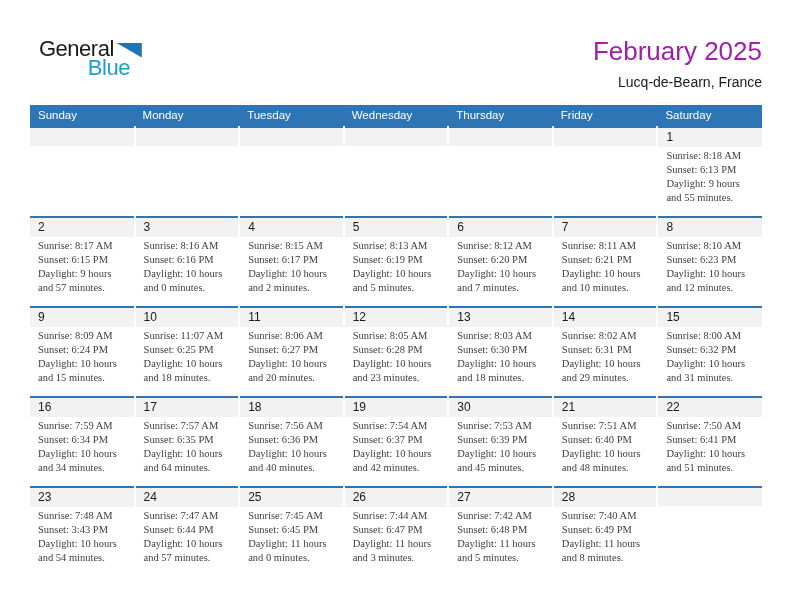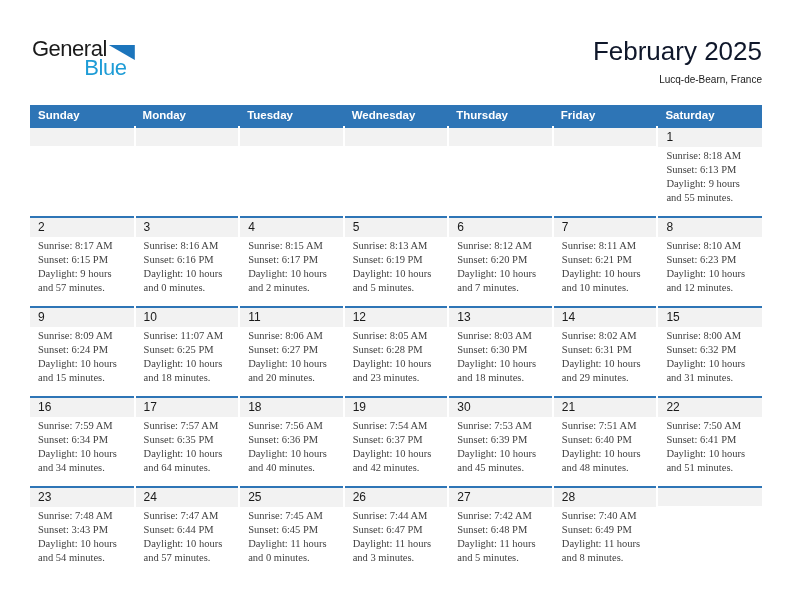--- a/index.html
+++ b/index.html
@@ -4,39 +4,39 @@
 <style>
   html,body { margin:0; padding:0; background:#ffffff; }
   body { font-family:"Liberation Sans","DejaVu Sans",sans-serif; }
   .page {
     position:relative; width:792px; height:612px; background:#ffffff;
     overflow:hidden;
   }
 
   
   .logo { position:absolute; left:32px; top:38px; line-height:1; }
-  .logo-top { display:flex; align-items:flex-end; }
+  .logo-top { display:flex; align-items:center;margin-left:7px; }
   .logo-general { font-size:22px; color:#1a1a1a; letter-spacing:-0.5px; }
   .logo-triangle {
     display:inline-block; width:26px; height:15px; margin-left:2px; margin-top:2px;
     background:#1c75bc;
     clip-path:polygon(0 0, 100% 0, 100% 100%);
   }
   .logo-blue { font-size:22px; color:#1e9cd6; letter-spacing:-0.5px; margin:-3px 0 0 44px;text-align:center; }
 
   
   .titles { position:absolute; right:30px; top:36px; text-align:right; }
-  .month-title { font-size:26px; color:#0f172a;margin-left:41px; }
-  .location-subtitle { font-size:10px; color:#1a1a1a; margin-top:7px; }
+  .month-title { font-size:26px; color:#a21caf;margin-left:41px; }
+  .location-subtitle { font-size:14px; color:#1a1a1a; margin-top:7px; }
 
   
   .calendar-wrap { position:absolute; left:30px; top:105px; width:732px; }
   table.calendar { width:732px; border-collapse:collapse; table-layout:fixed; }
   table.calendar th {
-    background:#2e75b6; color:#ffffff; font-weight:bold; font-size:11.5px;
+    background:#2e75b6; color:#ffffff; font-weight:normal; font-size:11.5px;
     text-align:left; padding:4px 8px 5px 8px; height:11px;
   }
   table.calendar td {
     vertical-align:top; padding:0; height:88px;
     border-left:2px solid #ffffff;
   }
   table.calendar td:first-child { border-left:none; }
   table.calendar tbody tr { border-top:2px solid #2e75b6; }
   .day-band {
     background:#f2f2f2; font-size:12px; color:#1a1a1a;

